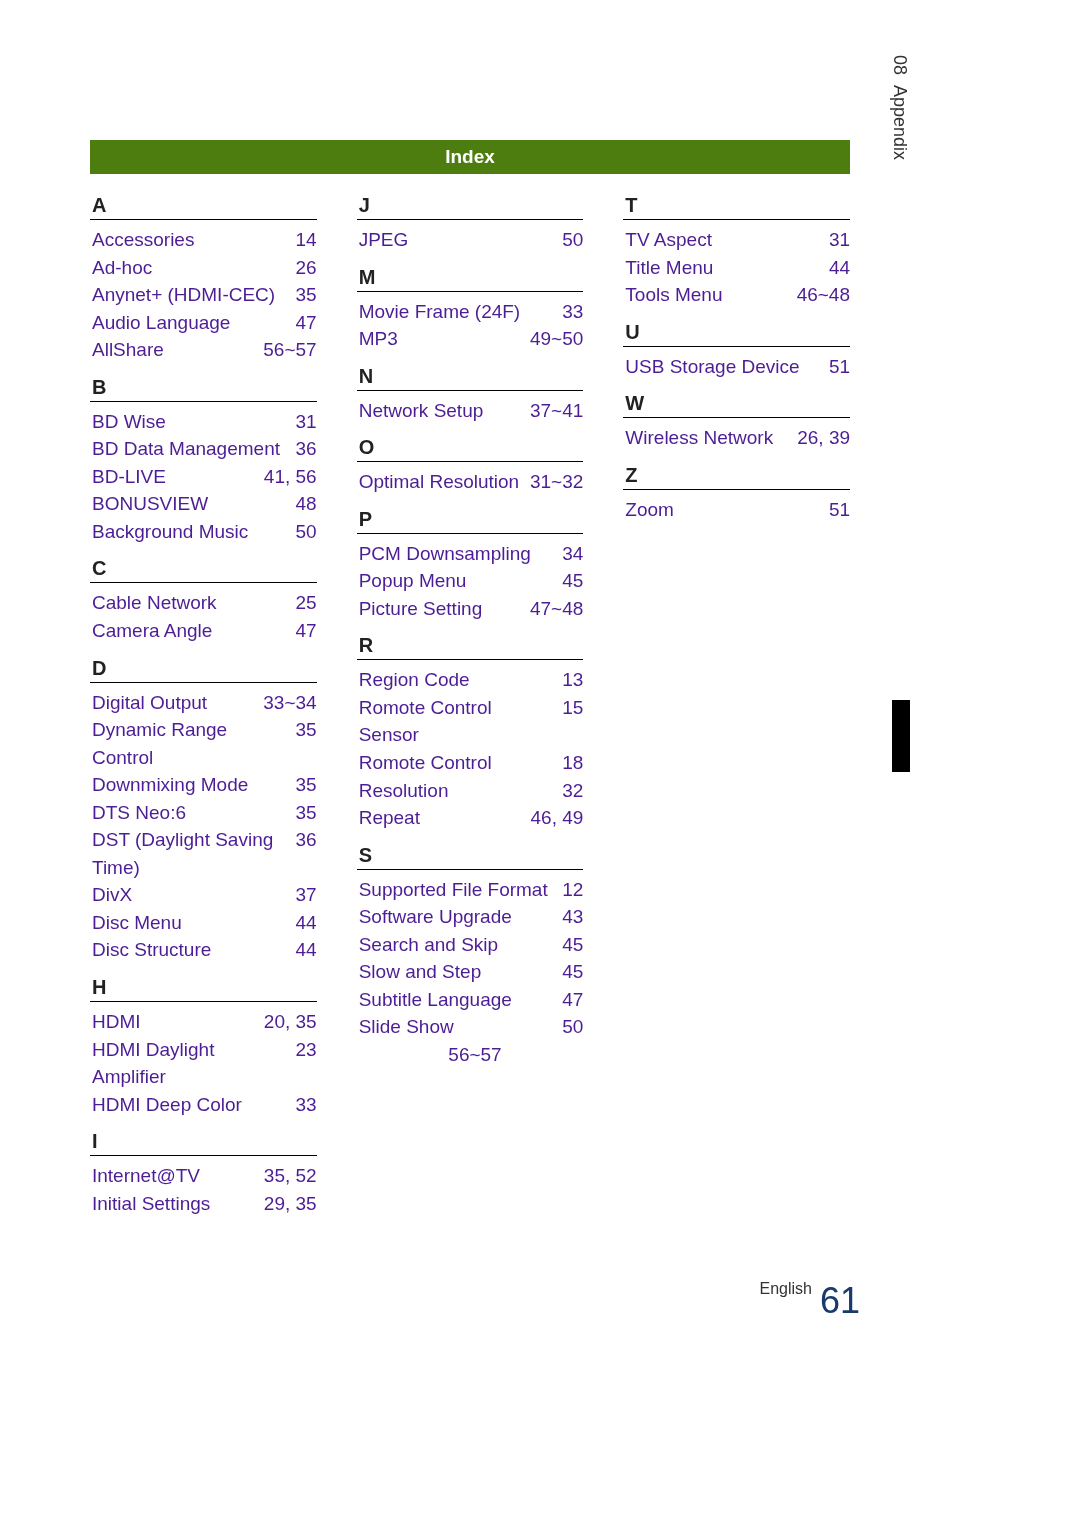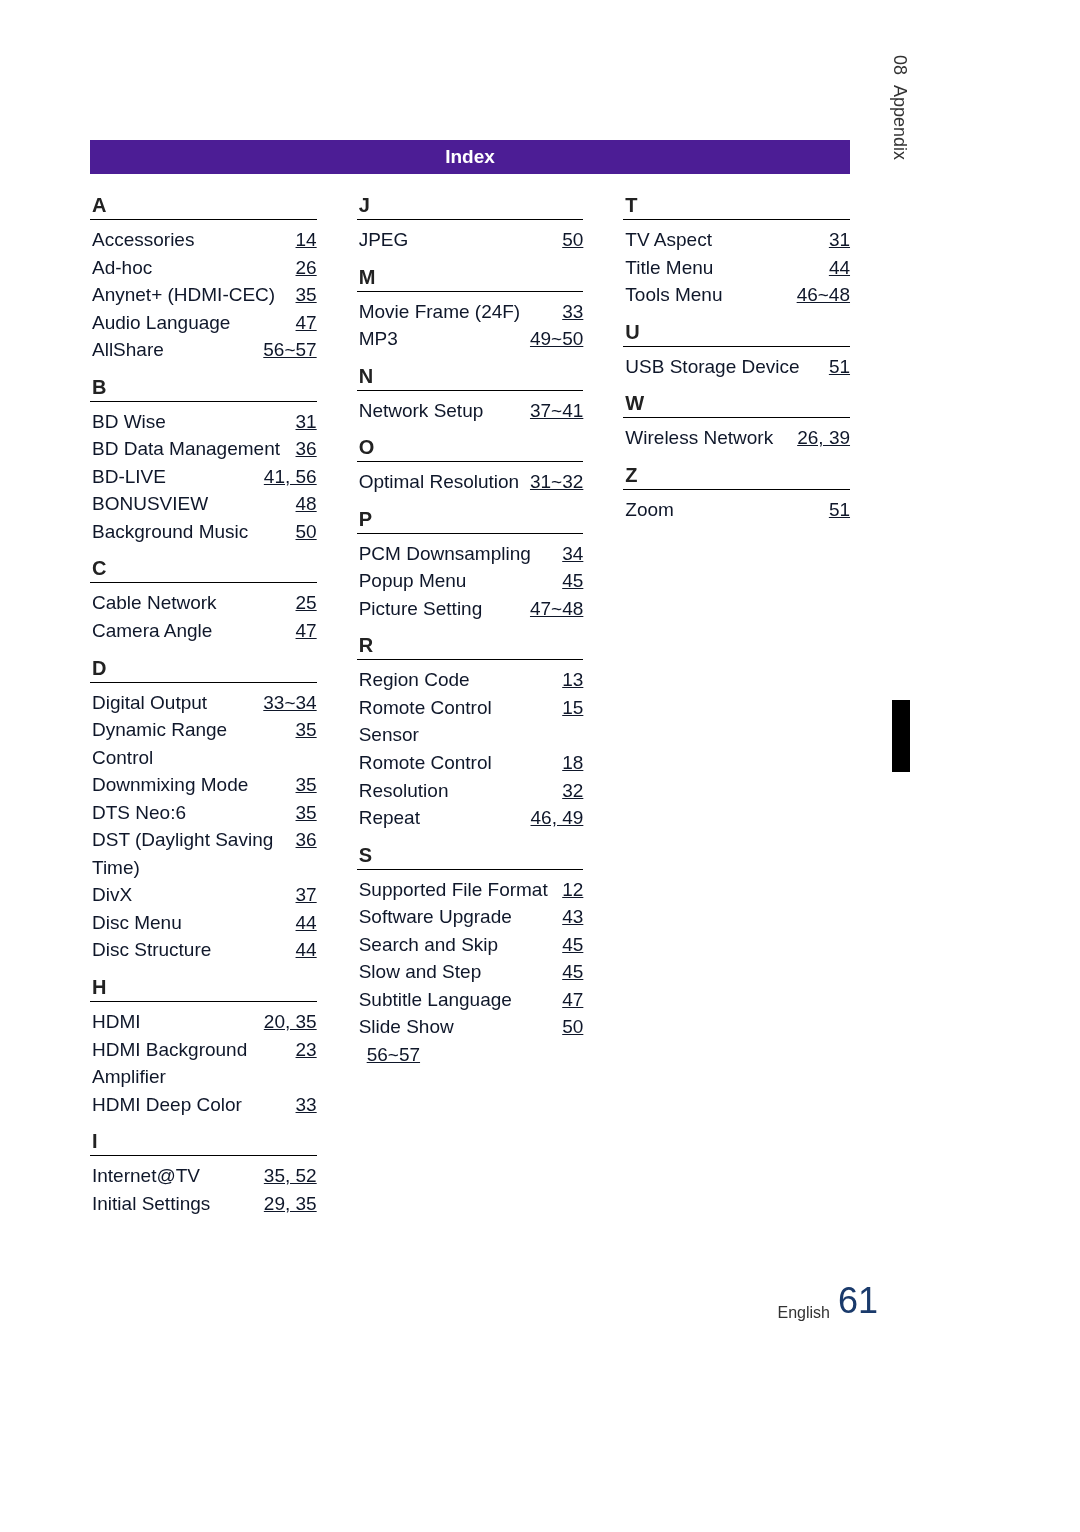--- a/index.html
+++ b/index.html
@@ -9,21 +9,21 @@
     }
     body {
       font-family: Arial, Helvetica, sans-serif;
       background: #fff;
       width: 1080px;
       height: 1532px;
       position: relative;
       padding: 0;
     }
     .header-bar {
-      background: #4c1d95;
+      background: #4d7c0f;
       color: #fff;
       height: 34px;
       display: flex;
       align-items: center;
       justify-content: center;
       font-size: 19px;
       font-weight: bold;
       margin-left: 90px;
       margin-right: 230px;
       margin-top: 140px;
@@ -68,40 +68,39 @@
       font-weight: bold;
       font-size: 20px;
       color: #222;
       border-bottom: 1.5px solid #000;
       padding-bottom: 2px;
       margin-bottom: 6px;
       padding-left: 2px;
     }
     .entry {
       display: flex;
-      justify-content: flex-start;
+      justify-content: center;
       font-size: 19px;
-      color: #0f172a;
+      color: #4c1d95;
       line-height: 1.45;
       padding-left: 2px;
     }
     .entry .term {
       flex: 1;
     }
     .entry .page {
       white-space: nowrap;
       margin-left: 8px;
-      text-decoration: underline;
     }
     .footer {
       position: absolute;
       bottom: 210px;
-      right: 202px;
+      right: 220px;
       display: flex;
-      align-items: flex-end;
+      align-items: flex-start;
       gap: 8px;
     }
     .footer .lang {
       font-size: 16px;
       color: #333;
     }
     .footer .pagenum {
       font-size: 36px;
       font-weight: normal;
       color: #1a3a6b;
@@ -215,21 +214,21 @@
           <span class="page">44</span>
         </div>
       </div>
       <div class="section">
         <div class="letter">H</div>
         <div class="entry">
           <span class="term">HDMI</span>
           <span class="page">20, 35</span>
         </div>
         <div class="entry">
-          <span class="term">HDMI Background Amplifier</span>
+          <span class="term">HDMI Daylight Amplifier</span>
           <span class="page">23</span>
         </div>
         <div class="entry">
           <span class="term">HDMI Deep Color</span>
           <span class="page">33</span>
         </div>
       </div>
       <div class="section">
         <div class="letter">I</div>
         <div class="entry">

